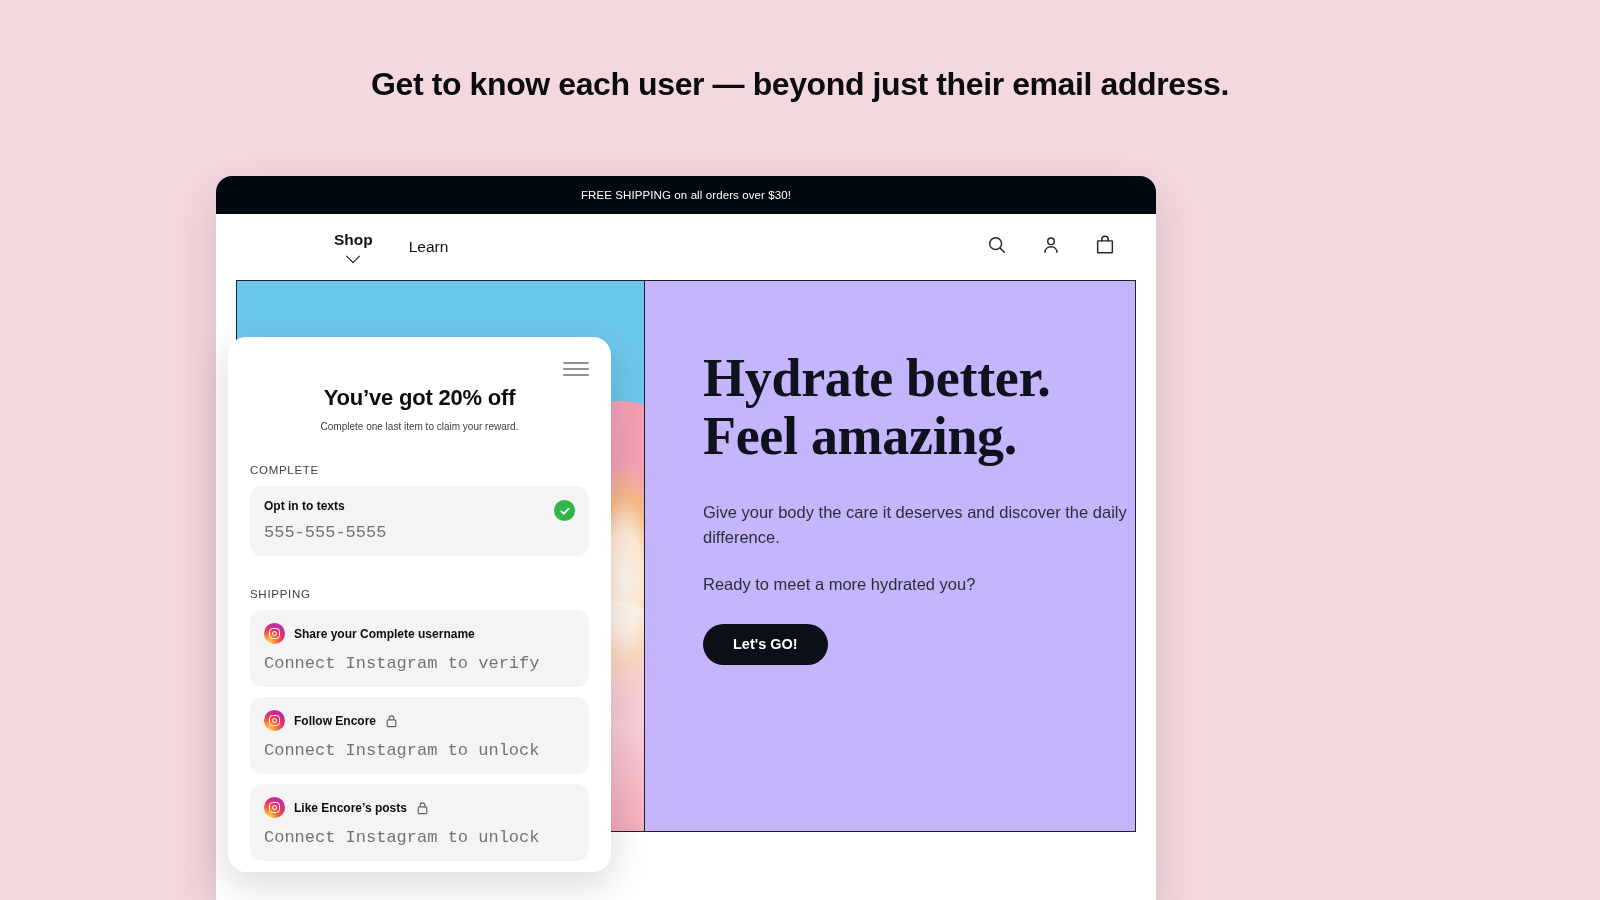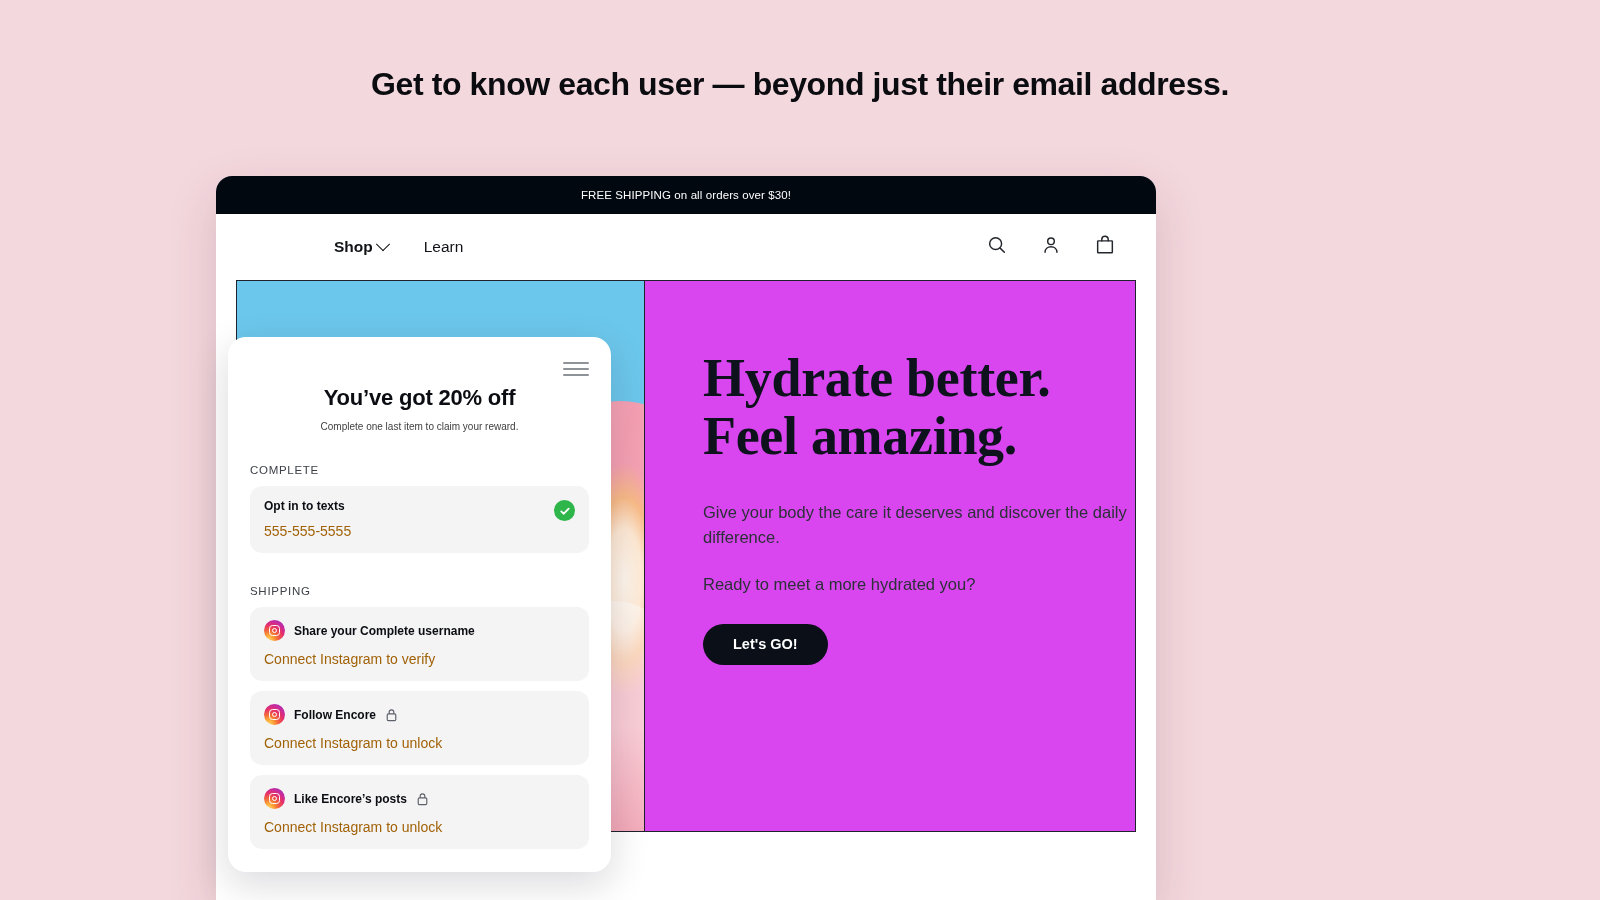--- a/index.html
+++ b/index.html
@@ -71,20 +71,21 @@
     gap: 36px;
   }
   .nav-link {
     font-size: 15.5px;
     color: #111317;
     font-weight: 600;
     display: flex;
     align-items: center;
     gap: 5px;
     cursor: pointer;
+    flex-direction: column;
   }
   .nav-link.plain { font-weight: 400; }
   .chev {
     width: 9px;
     height: 9px;
     border-right: 1.6px solid #111317;
     border-bottom: 1.6px solid #111317;
     transform: rotate(45deg) translate(-2px, -2px);
   }
   .nav-right {
@@ -96,21 +97,21 @@
   .nav-right .ico { cursor: pointer; display: block; }
 
   
   .hero {
     position: relative;
     margin: 0 20px;
     height: 552px;
     border: 1.5px solid #1d222c;
     box-sizing: border-box;
     display: flex;
-    background: #d946ef;
+    background: #c4b5fd;
   }
   .hero-media {
     position: relative;
     width: 545px;
     background: #6cc7ec;
     border-right: 1.5px solid #1d222c;
     overflow: hidden;
   }
   .bottle {
     position: absolute;
@@ -240,23 +241,24 @@
     display: flex;
     align-items: center;
     gap: 9px;
   }
   .task-title {
     font-size: 12px;
     font-weight: bold;
     color: #0b0d12;
   }
   .task-sub {
-    font-size: 14px;
-    color: #a16207;
+    font-size: 17px;
+    color: #737373;
     margin-top: 10px;
+    font-family: Liberation Mono, monospace;
   }
   .ig {
     width: 21px;
     height: 21px;
     border-radius: 50%;
     background:
       radial-gradient(circle at 22% 96%, #ffd870 0%, #fca737 18%, #f36a3a 36%, #e62f6a 58%, #c32aa3 76%, #8a3ab9 100%);
     flex: 0 0 auto;
     position: relative;
   }

